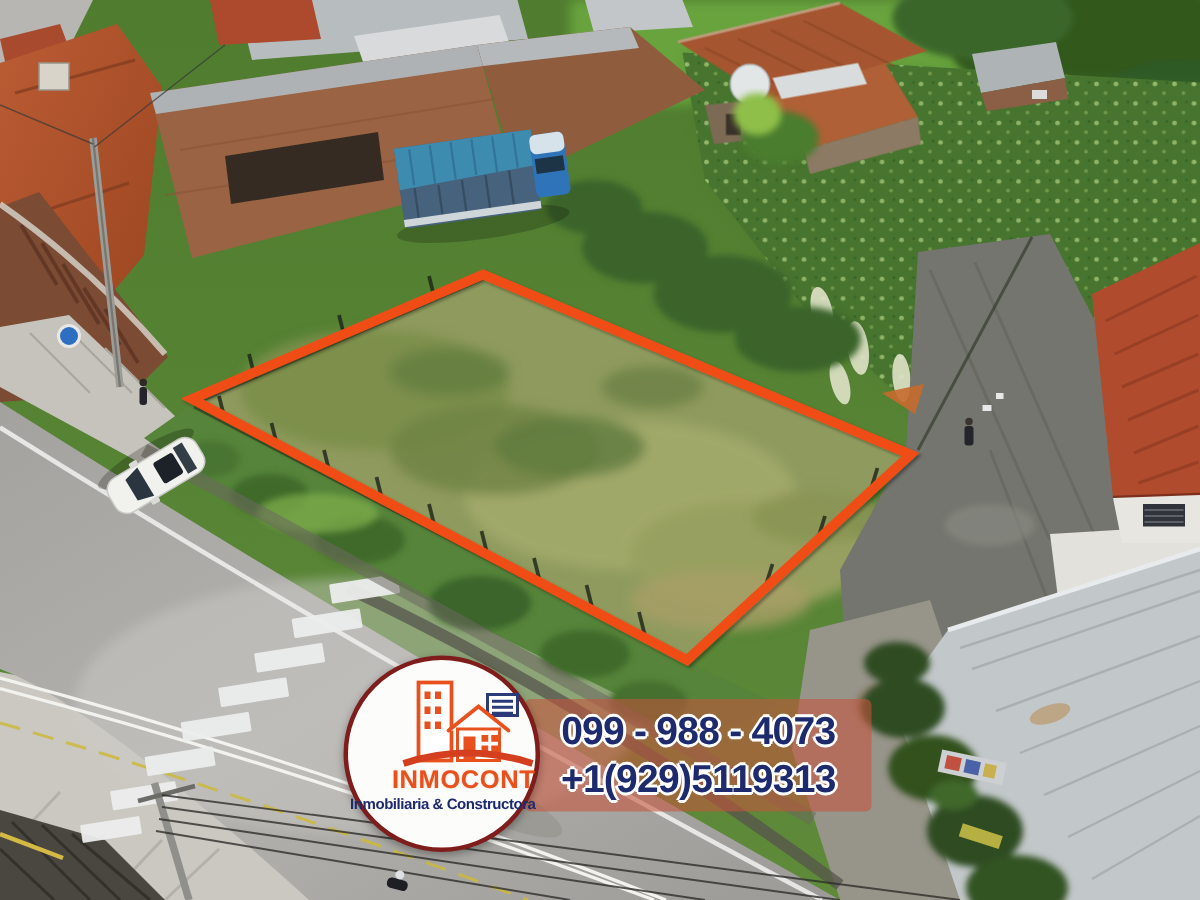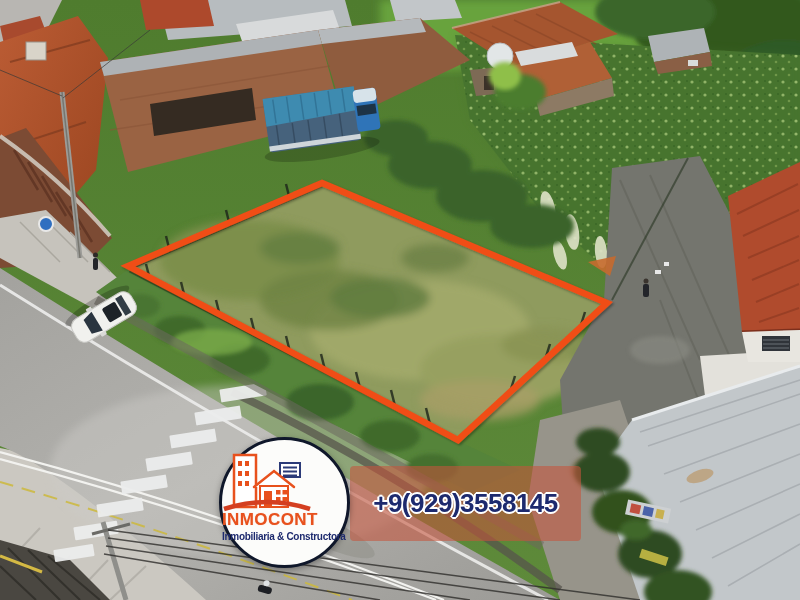--- a/index.html
+++ b/index.html
@@ -13,24 +13,24 @@
   
   .banner{position:absolute;left:350px;top:466px;width:231px;height:75px;
           background:rgba(198,84,60,.58);border-radius:4px;z-index:5;
           display:flex;flex-direction:column;justify-content:center;align-items:center;gap:1px;}
   .banner .ph{font-size:26px;font-weight:bold;letter-spacing:-.5px;line-height:31px;
           color:var(--navy,#1d2a6e);
           text-shadow:-2px 0 0 #fff,2px 0 0 #fff,0 -2px 0 #fff,0 2px 0 #fff,
                       -1px -1px 0 #fff,1px 1px 0 #fff,-1px 1px 0 #fff,1px -1px 0 #fff;}
 
   
-  .badge{position:absolute;left:219px;top:437px;width:125px;height:125px;z-index:6;
-         background:#fcfcfa;border:3px solid #0f172a;border-radius:50%;
+  .badge{position:absolute;left:229px;top:437px;width:125px;height:125px;z-index:6;
+         background:#fcfcfa;border:3px solid #7f1d1d;border-radius:50%;
          box-shadow:0 2px 6px rgba(0,0,0,.35);
-         display:flex;flex-direction:column;align-items:flex-start;}
+         display:flex;flex-direction:column;align-items:flex-end;}
   .badge .logo-icon{margin-top:11px;}
   .badge .brand{margin-top:-3px;font-size:17px;font-weight:bold;letter-spacing:.4px;
          color:var(--orange,#e8511d);text-shadow:0 0 1px rgba(228,82,28,.4);}
   .badge .tagline{margin-top:1px;font-size:10px;font-weight:bold;letter-spacing:-.3px;
          color:var(--navy,#273273);}
 </style>
 </head>
 <body>
 
 <div class="stage" style="--orange: #e8511d; --navy: #1d2a6e; --boundary: #f04d15;">
@@ -297,21 +297,22 @@
     <rect x="643" y="284" width="6" height="13" rx="2" fill="#23252a"></rect>
     <circle cx="646" cy="281" r="2.5" fill="#3a342e"></circle>
     <rect x="655" y="270" width="6" height="4" fill="#e8e8e8"></rect>
     <rect x="664" y="262" width="5" height="4" fill="#e8e8e8"></rect>
   </g>
 
   <polygon class="boundary" points="322,183 607,303 458,440 128,266" filter="url(#bshadow)"></polygon>
 </svg>
 
 <div class="banner">
-  <div class="ph">+9(929)3558145</div>
+  <div class="ph">099 - 988 - 4073</div>
+  <div class="ph">+1(929)5119313</div>
 </div>
 
 <div class="badge">
   <svg class="logo-icon" width="90" height="62" viewBox="0 0 90 62">
     <rect x="12" y="4" width="22" height="52" fill="#fff" stroke="#e8511d" stroke-width="2.5"></rect>
     <g fill="#e8511d">
       <rect x="16" y="10" width="4" height="5"></rect>
           <rect x="23" y="10" width="4" height="5"></rect>
       <rect x="16" y="20" width="4" height="5"></rect>
           <rect x="23" y="20" width="4" height="5"></rect>

